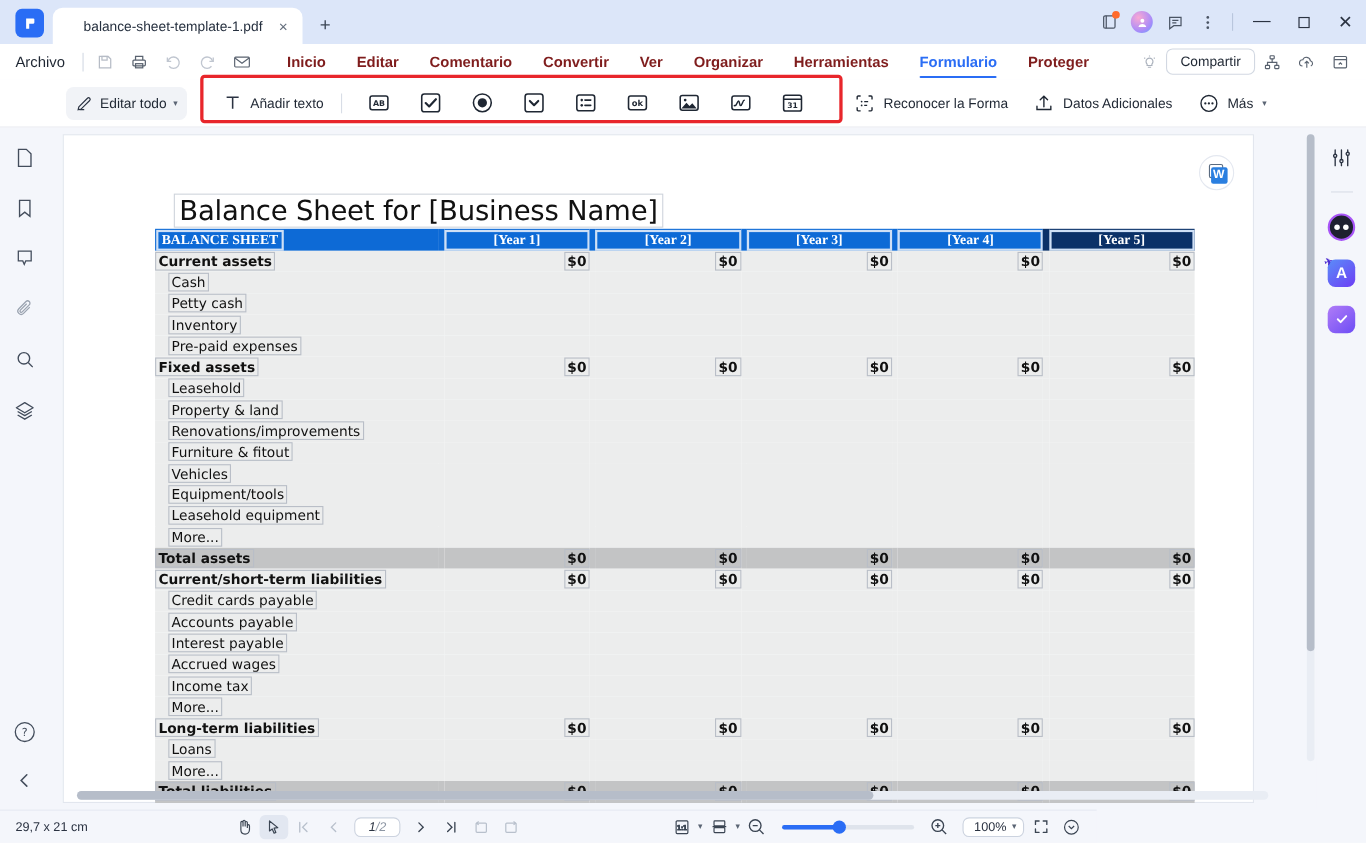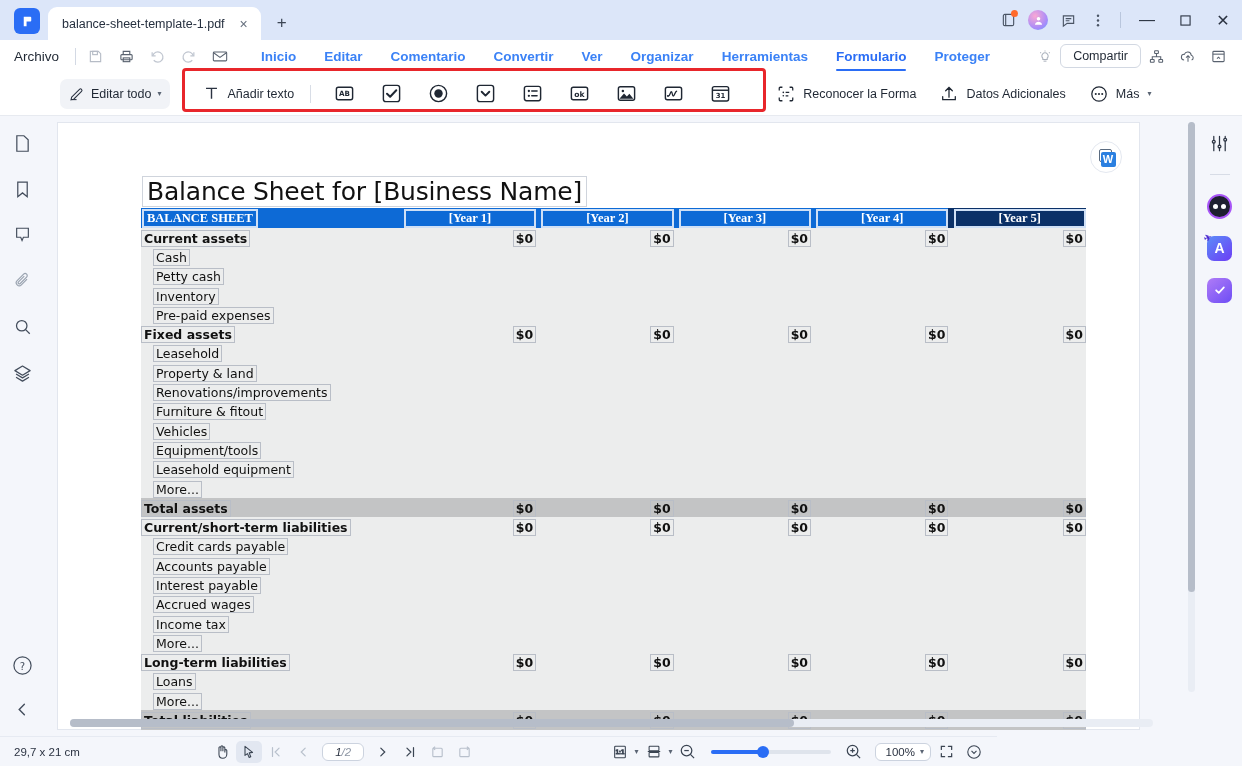--- a/index.html
+++ b/index.html
@@ -19,21 +19,21 @@
   .app-logo {
     width: 26px; height: 26px; margin: 0 8px 6px 14px;
     background: #2a6df5; border-radius: 6px;
     display: flex; align-items: center; justify-content: center;
     flex: none;
   }
   .app-logo svg { display:block; }
   .tab {
     height: 33px; min-width: 172px; background: #fff;
     border-radius: 9px 9px 0 0;
-    display: flex; align-items: center; padding: 0 8px 0 14px;
+    display: flex; align-items: center; padding: 0 8px 0 28px;
     font-size: 12.5px; color: #26303f; flex: none;
   }
   .tab-label { white-space: nowrap; }
   .tab-close {
     margin-left: 10px; width: 18px; height: 18px; flex: none;
     display: flex; align-items: center; justify-content: center;
     color: #66707e; font-size: 14px; line-height: 1;
   }
   .newtab {
     width: 26px; height: 26px; margin: 0 0 4px 8px; flex: none;
@@ -70,21 +70,21 @@
     font-size: 13.5px; color: #1f2733; padding: 0 12px 0 14px;
   }
   .mb-sep { width: 1px; height: 17px; background: #d3d9e4; margin: 0 4px; }
   .mb-icon {
     width: 31px; height: 26px; display: flex; align-items: center;
     justify-content: center; color: #59626f;
   }
   .mb-icon.dim { color: #c0c6d0; }
   .menu-items { display: flex; align-items: center; margin-left: 12px; }
   .menu-item {
-    font-size: 13.5px; color: #3b82f6; padding: 0 14px;
+    font-size: 13.5px; color: #7f1d1d; padding: 0 14px;
     height: 32px; display: flex; align-items: center; position: relative;
     font-weight: 600;
   }
   .menu-item.active { color: #2a6df5; }
   .menu-item.active::after {
     content: ''; position: absolute; left: 14px; right: 14px; bottom: 1px;
     height: 2.5px; background: #2a6df5; border-radius: 2px;
   }
   .mb-right { margin-left: auto; display: flex; align-items: center; padding-right: 8px; }
   .btn-compartir {
@@ -192,21 +192,21 @@
     display: flex; align-items: center; justify-content: center;
     position: relative; left: 2px; top: 2px;
   }
   .word-badge .w-back {
     position: absolute; width: 13px; height: 13px;
     border: 1.5px solid #5a6b80; border-radius: 2px; left: 8px; top: 7px;
   }
 
   
   .doc-title {
-    position: absolute; left: 84px; top: 53px;
+    position: absolute; left: 100px; top: 53px;
     font-size: 25px; color: #111; letter-spacing: -0.2px;
     font-family: "DejaVu Sans", sans-serif;
     background: #fff; border: 1px solid #cfd4dc; padding: 0 4px;
     white-space: nowrap;
   }
 
   
   .tbl {
     position: absolute; left: 83px; top: 85px; width: 945px;
     border-collapse: collapse; table-layout: fixed;

